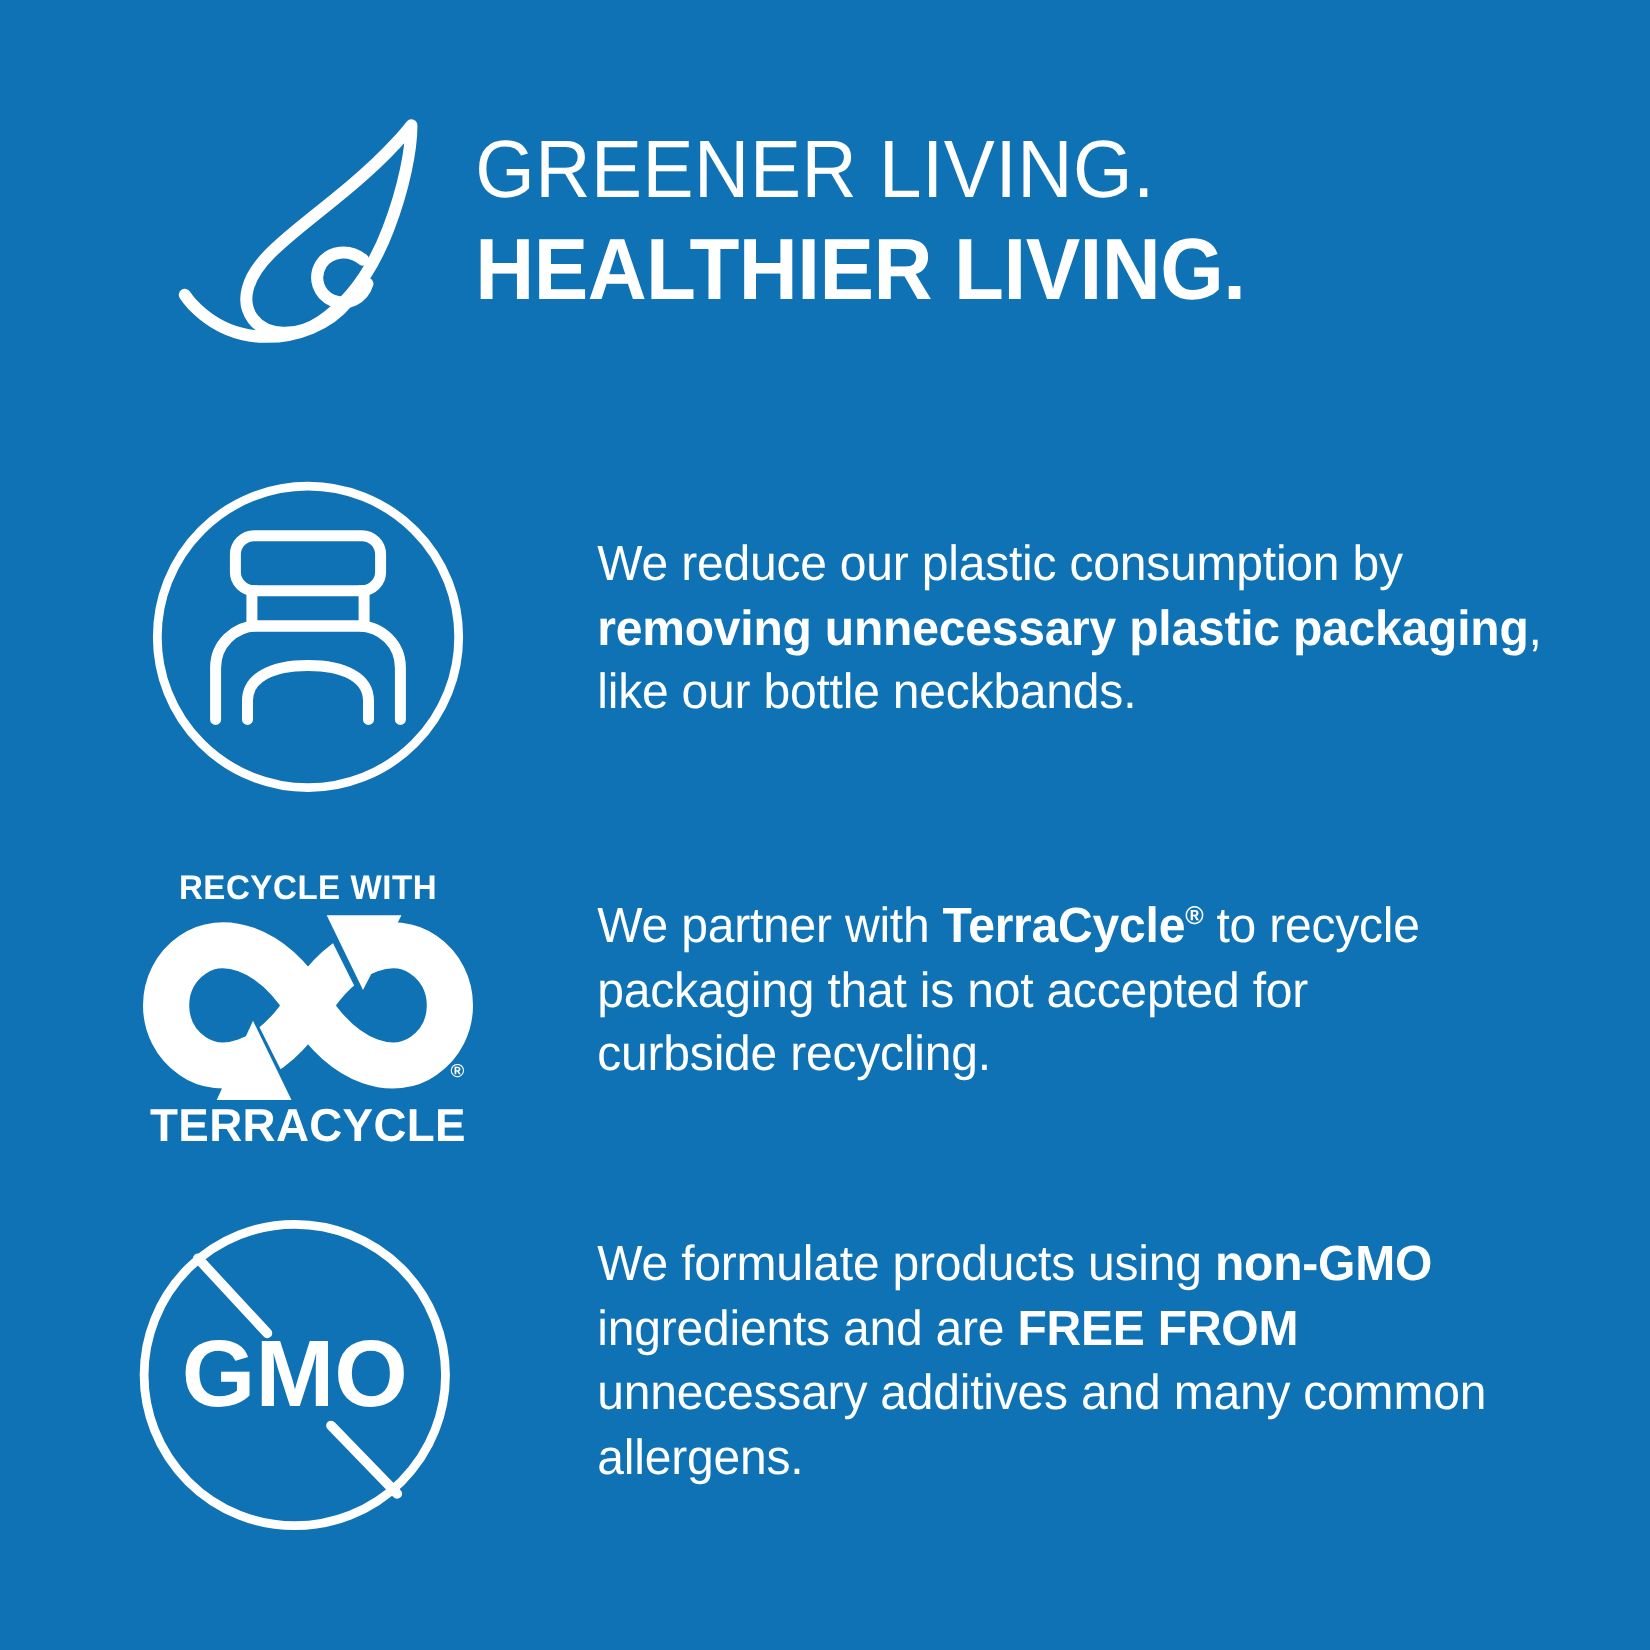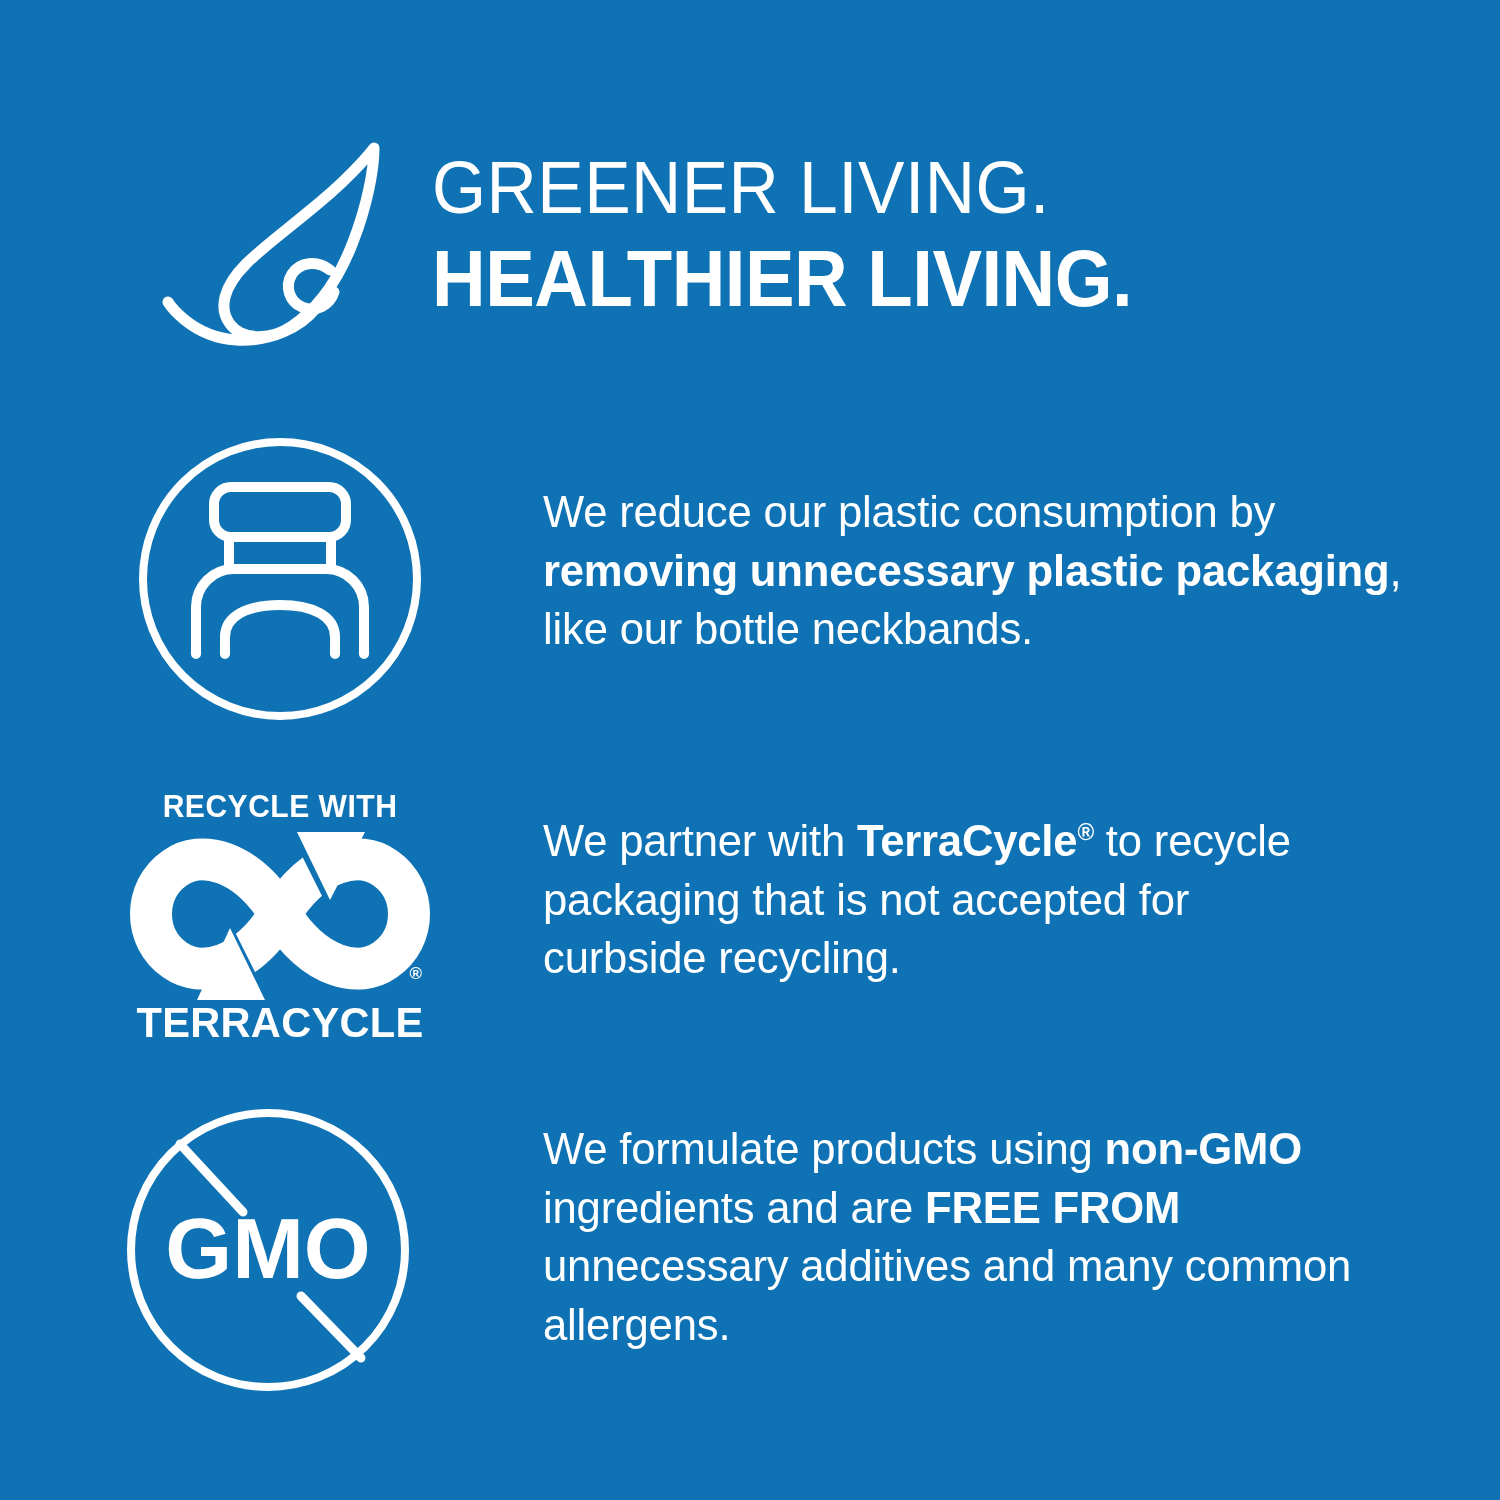--- a/index.html
+++ b/index.html
@@ -12,21 +12,20 @@
     position:relative;
   }
 
   
   .header {
     position:absolute;
     left:0; top:0;
     width:1216px; height:340px;
     display:flex;
     align-items:center;
-    margin-top:34px;
   }
   .leaf-logo {
     position:absolute;
     left:160px; top:108px;
     width:230px; height:210px;
   }
   .headline {
     position:absolute;
     left:432px; top:118px;
     width:960px;

